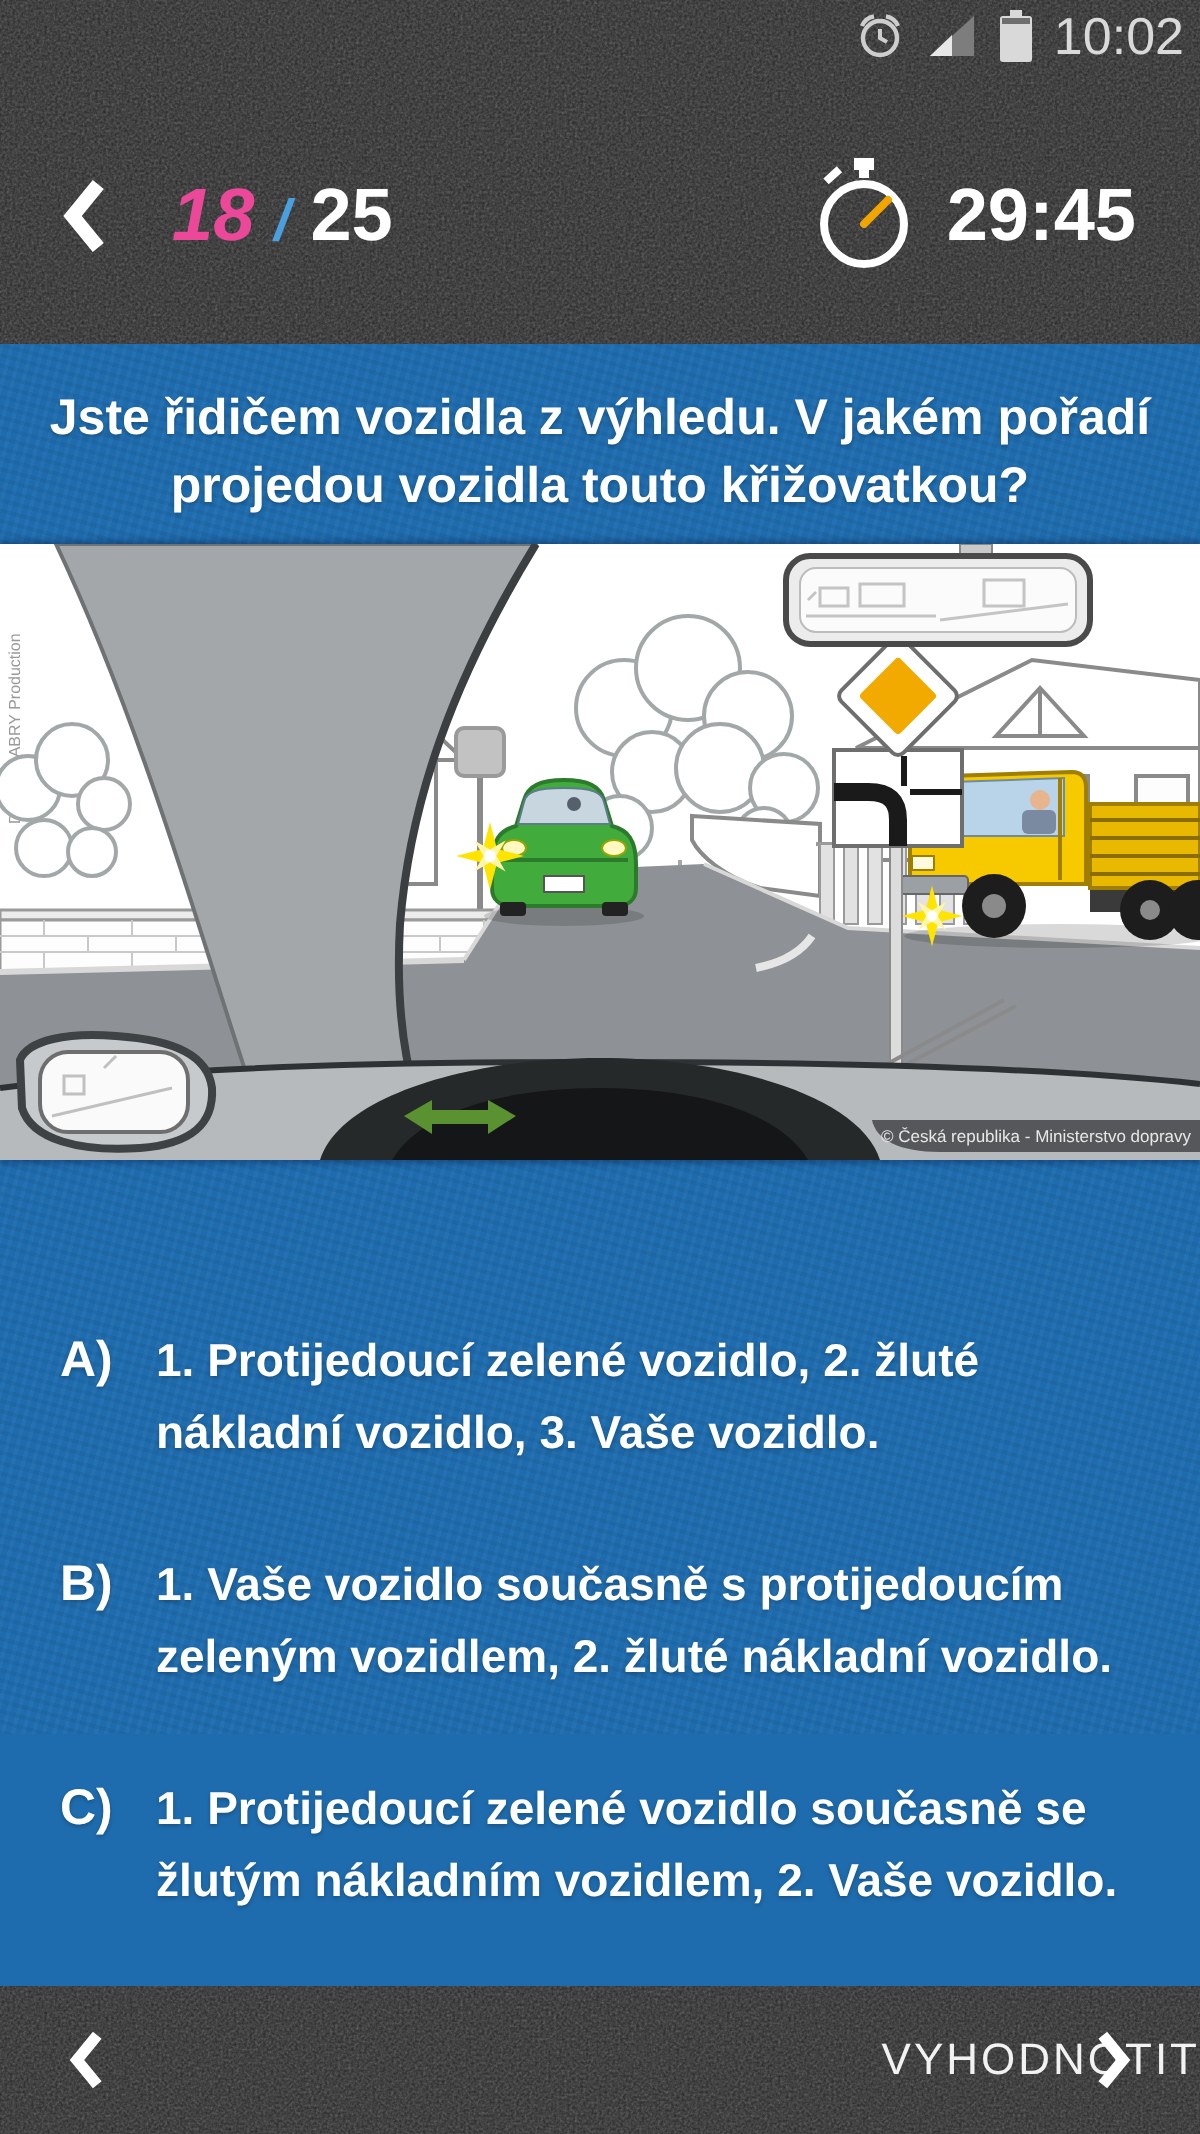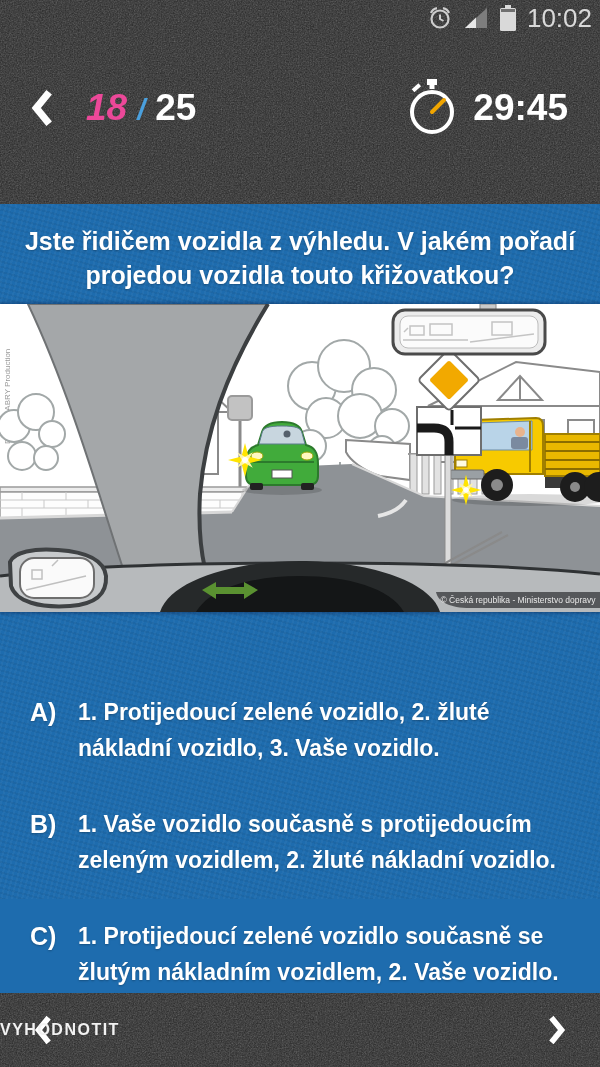--- a/index.html
+++ b/index.html
@@ -4,21 +4,21 @@
 <style>
   html,body{margin:0;padding:0;background:#111;}
   .phone{
     position:relative;width:600px;height:1067px;overflow:hidden;
     font-family:"Liberation Sans", sans-serif;
     background:#1e6cae;
   }
   
   .asphalt{position:relative;background:#262626;overflow:hidden;}
   .noise-layer{position:absolute;inset:0;width:100%;height:100%;opacity:.38;pointer-events:none;}
-  .header{height:204px;}
+  .header{height:172px;}
   .status-row{
     position:relative;height:36px;display:flex;align-items:center;
     justify-content:flex-end;gap:10px;padding-right:8px;box-sizing:border-box;
   }
   .status-time{color:#d9d9d9;font-size:26px;letter-spacing:0;}
   .nav-row{
     position:relative;height:144px;display:flex;align-items:center;box-sizing:border-box;
   }
   .back-btn{margin-left:30px;display:flex;align-items:center;cursor:pointer;}
   .counter{margin-left:32px;font-size:37px;font-weight:bold;display:flex;align-items:baseline;}
@@ -53,22 +53,22 @@
     color:#fff;font-size:23px;font-weight:bold;line-height:36px;max-width:486px;
     text-shadow:0 1px 2px rgba(0,0,0,.25);
   }
   
   .bottom-bar{
     position:absolute;bottom:0;left:0;width:600px;height:74px;
     display:flex;align-items:center;justify-content:space-between;
   }
   .bb-chevron{margin:0 34px;display:flex;align-items:center;cursor:pointer;position:relative;}
   .evaluate{
-    position:absolute;left:0;right:0;text-align:left;color:#f2f2f2;
-    font-size:16px;font-weight:bold;letter-spacing:1.5px;cursor:pointer;
+    position:absolute;left:0;right:0;text-align:right;color:#f2f2f2;
+    font-size:22px;font-weight:normal;letter-spacing:1.5px;cursor:pointer;
   }
 </style>
 </head>
 <body>
 
 <svg width="0" height="0" style="position:absolute" aria-hidden="true">
   <defs>
     <filter id="asphalt" x="0" y="0" width="100%" height="100%">
       <feTurbulence type="fractalNoise" baseFrequency="0.75" numOctaves="3" stitchTiles="stitch"></feTurbulence>
       <feColorMatrix type="saturate" values="0"></feColorMatrix>

